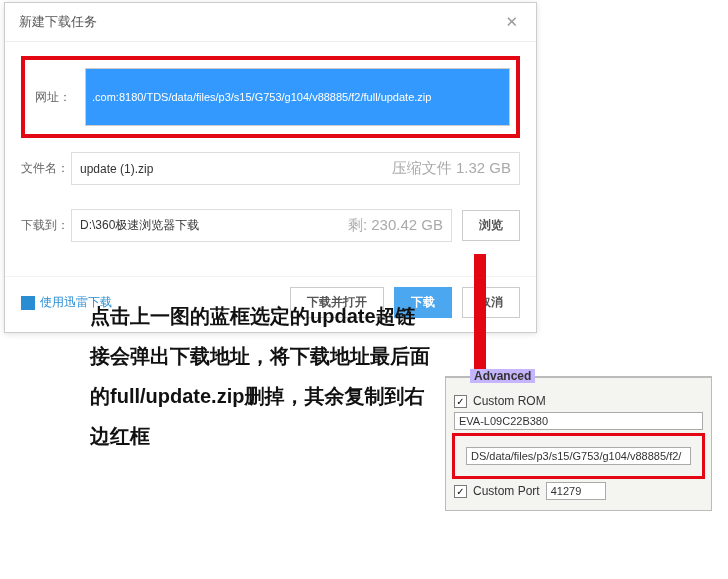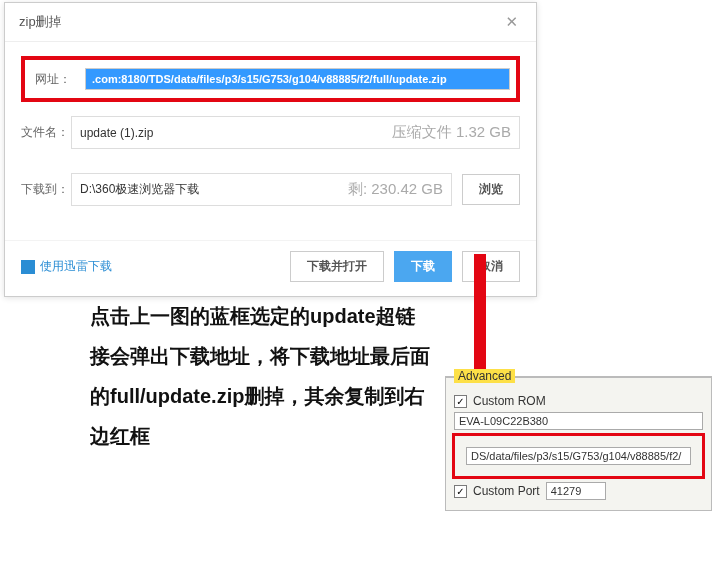--- a/index.html
+++ b/index.html
@@ -46,25 +46,24 @@
       border: 4px solid #e30613;
       padding: 8px 6px;
       margin: 4px 0 14px 0;
       display: flex;
       align-items: center;
     }
     .url-box-wrap .row-label { margin-left: 4px; }
     .url-input {
       flex: 1;
       border: 1px solid #ccc;
-      padding: 4px 6px;
+      padding: 22px 6px;
       font-size: 11px;
       background: #3399ff;
       color: #fff;
-      font-weight: bold;
     }
     .text-input {
       flex: 1;
       border: 1px solid #ddd;
       padding: 6px 8px;
       font-size: 12px;
       display: flex;
       align-items: center;
       justify-content: space-between;
       background: #fff;
@@ -157,25 +156,26 @@
       border: 1px solid #bbb;
       border-top: 2px solid #bbb;
       background: #f4f4f0;
       font-family: Tahoma, Arial, sans-serif;
       font-size: 12px;
       padding: 0 0 8px 0;
     }
     .adv-legend {
       position: relative;
       top: -9px;
-      left: 8px;
-      background: #fde047;
+      left: 24px;
+      background: #c4b5fd;
       padding: 0 4px;
       color: #333;
       display: inline-block;
+      font-weight: bold;
     }
     .adv-row {
       display: flex;
       align-items: center;
       gap: 6px;
       padding: 2px 8px;
     }
     .adv-check {
       width: 13px; height: 13px; border: 1px solid #7a7a7a; background: #fff;
       display: inline-flex; align-items: center; justify-content: center;
@@ -201,21 +201,21 @@
       border: 3px solid #e30613;
       margin: 1px 6px;
       padding: 11px;
     }
   </style>
 </head>
 <body>
 
 <div class="dialog">
   <div class="titlebar">
-    <span class="titlebar-title">zip删掉</span>
+    <span class="titlebar-title">新建下载任务</span>
     <span class="close-x">✕</span>
   </div>
   <div class="dialog-body">
 
     <div class="url-box-wrap">
       <span class="row-label">网址：</span>
       <input class="url-input" value=".com:8180/TDS/data/files/p3/s15/G753/g104/v88885/f2/full/update.zip" style="">
     </div>
 
     <div class="row">

